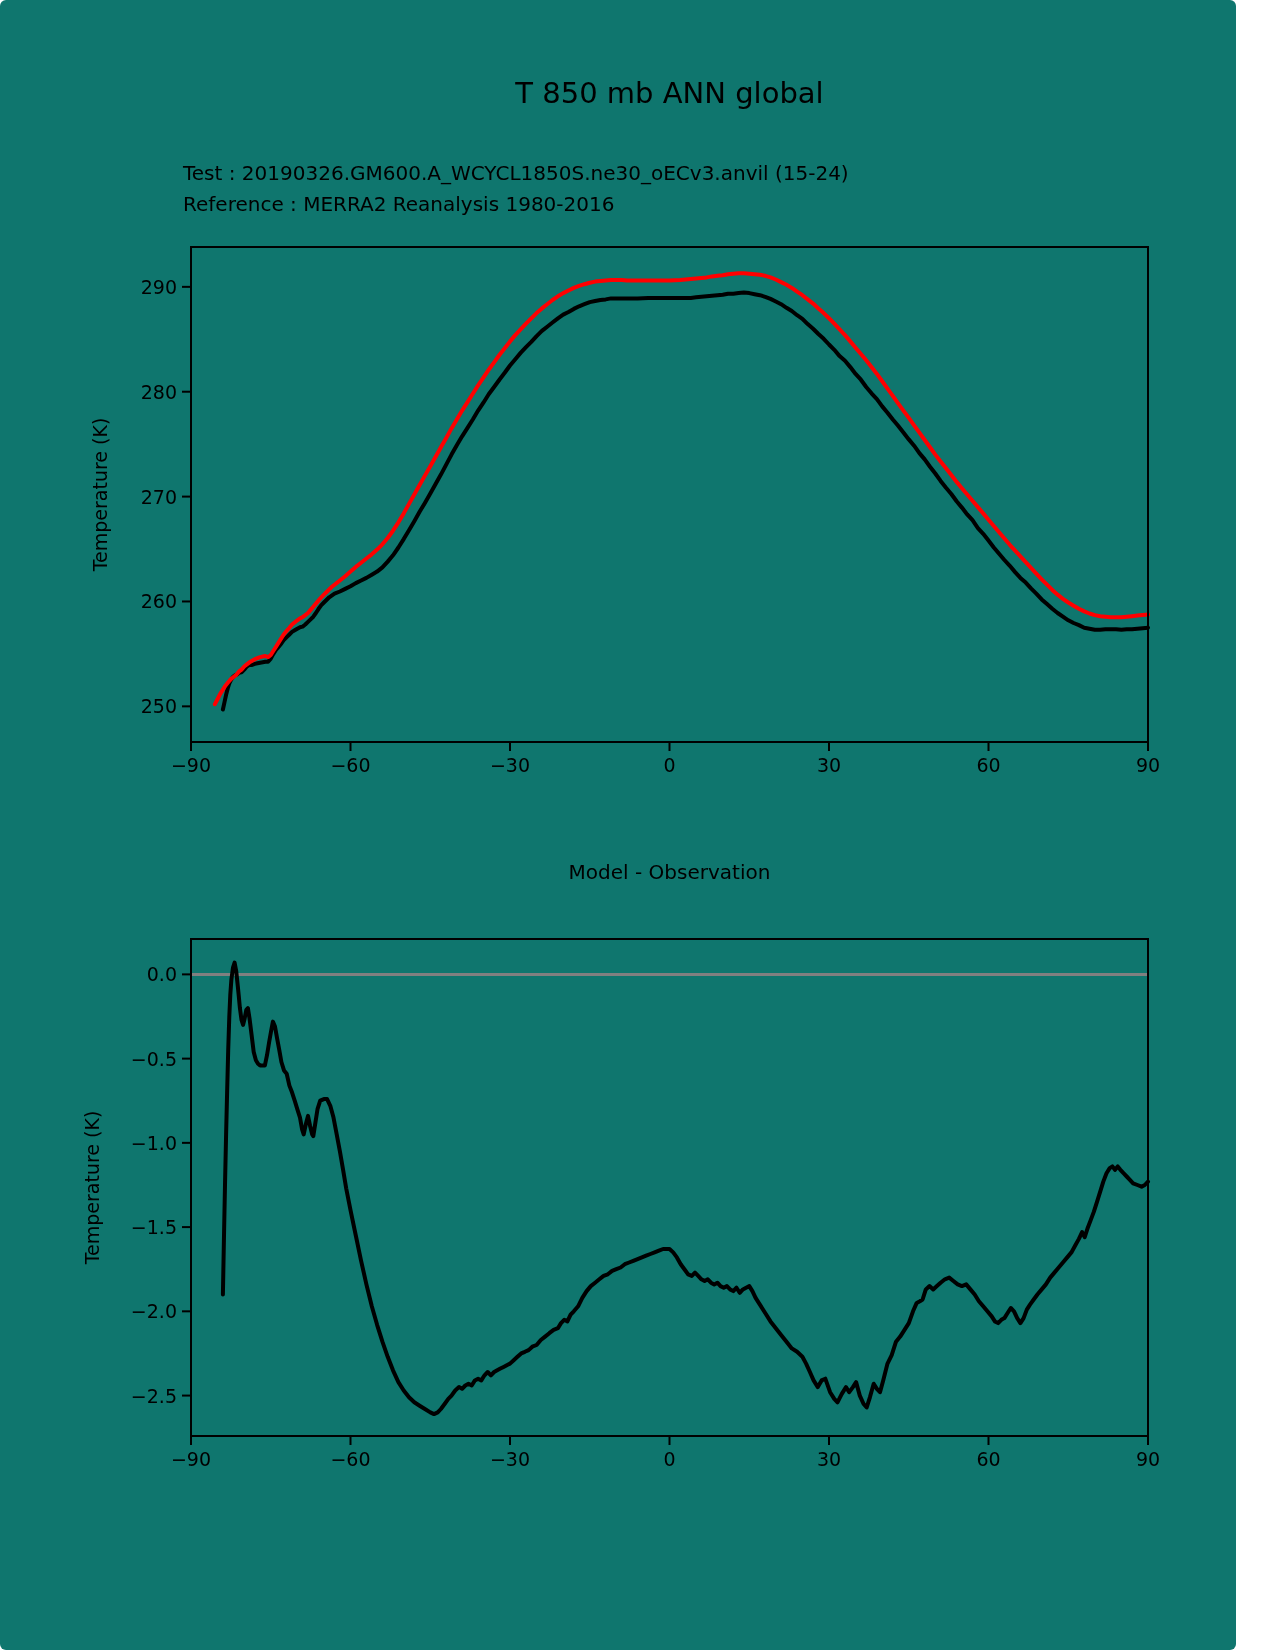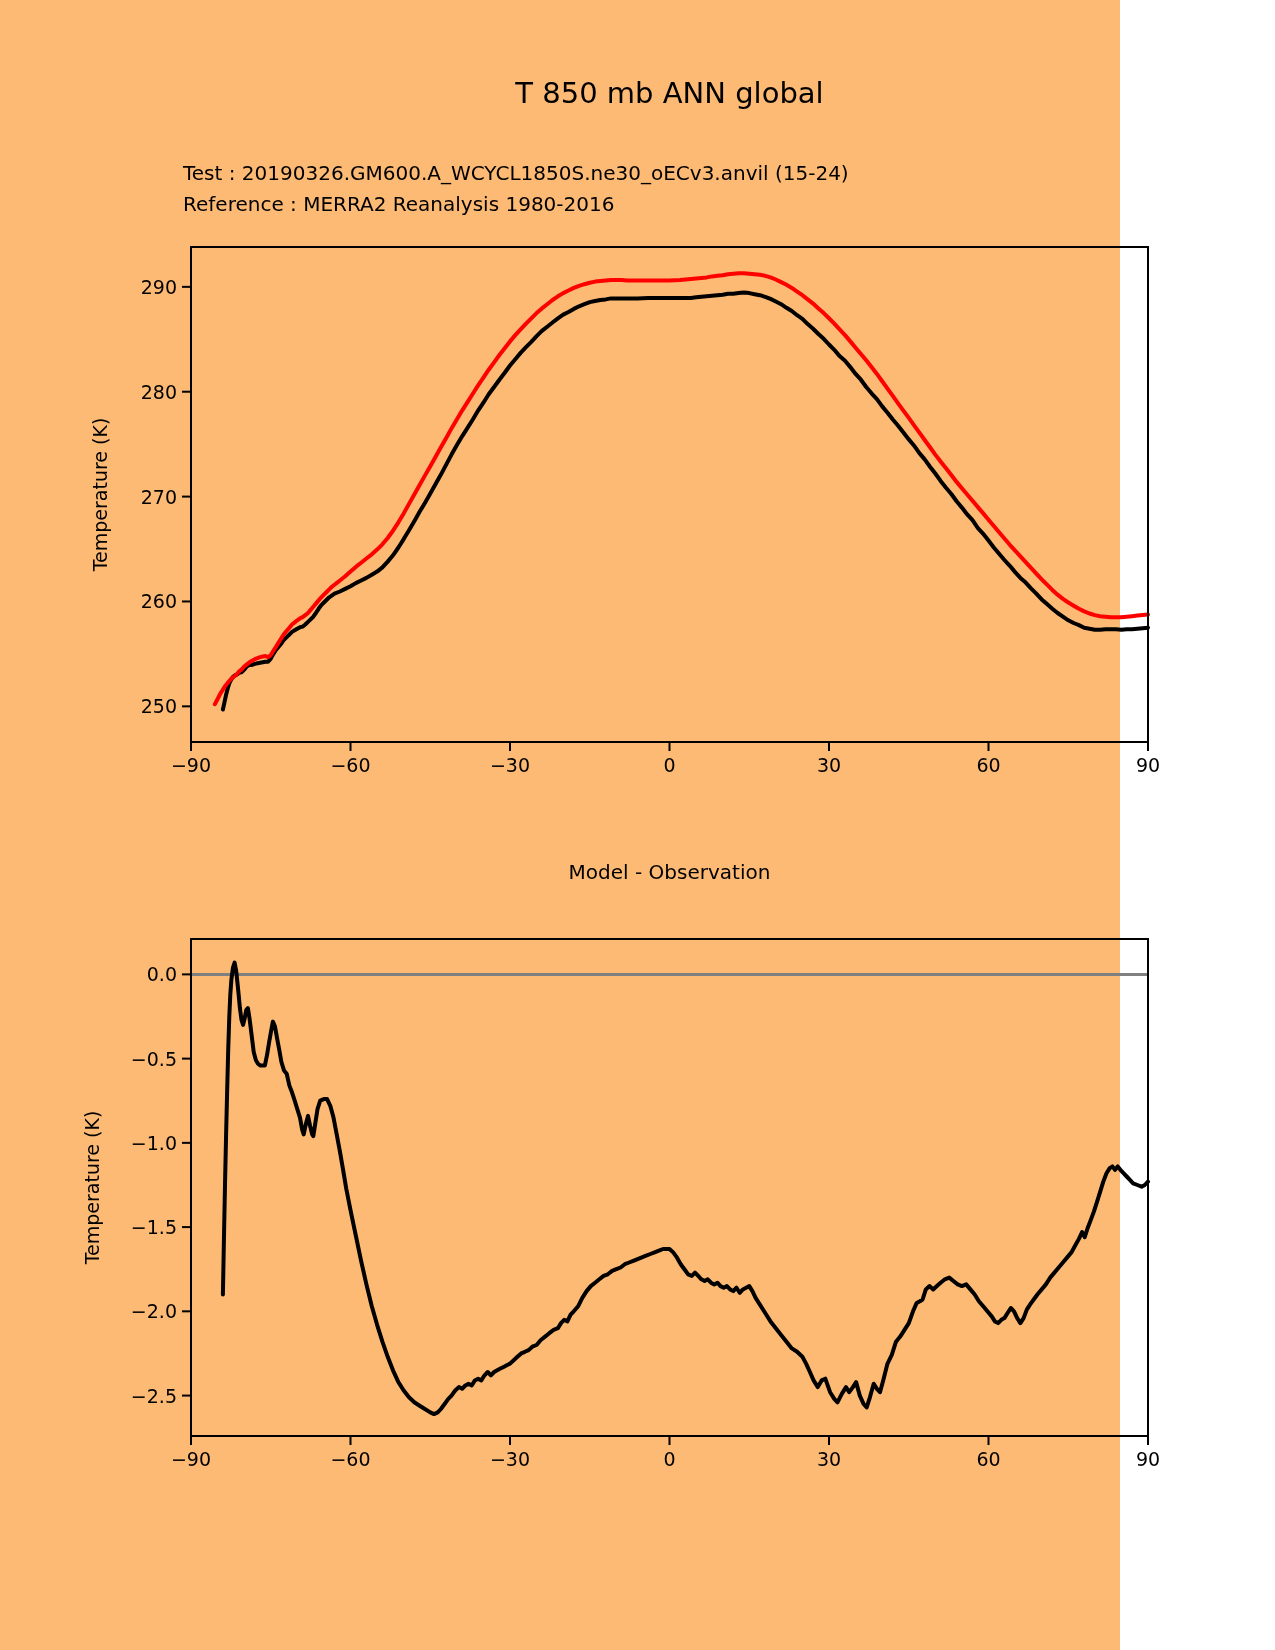--- a/index.html
+++ b/index.html
@@ -1,16 +1,16 @@
 <!DOCTYPE html>
 <html><head>
 <meta charset="utf-8">
 <style>
   html,body{margin:0;padding:0;background:#ffffff;}
-  .page{position:relative;width:1120px;height:1650px;background:#fdba74;}
+  .page{position:relative;width:1236px;height:1650px;background:#0f766e;border-radius:6px;}
   svg text{font-family:"DejaVu Sans", sans-serif;fill:#000000;}
   .fig-title{font-size:29px;}
   .hdr{font-size:20px;}
   .panel-title{font-size:20px;}
   .axis-label{font-size:19px;}
   .tick-label{font-size:19px;}
   .frame{fill:none;stroke:#000000;stroke-width:2;}
   .series{fill:none;stroke-linejoin:round;stroke-linecap:round;}
 </style>
 </head>

